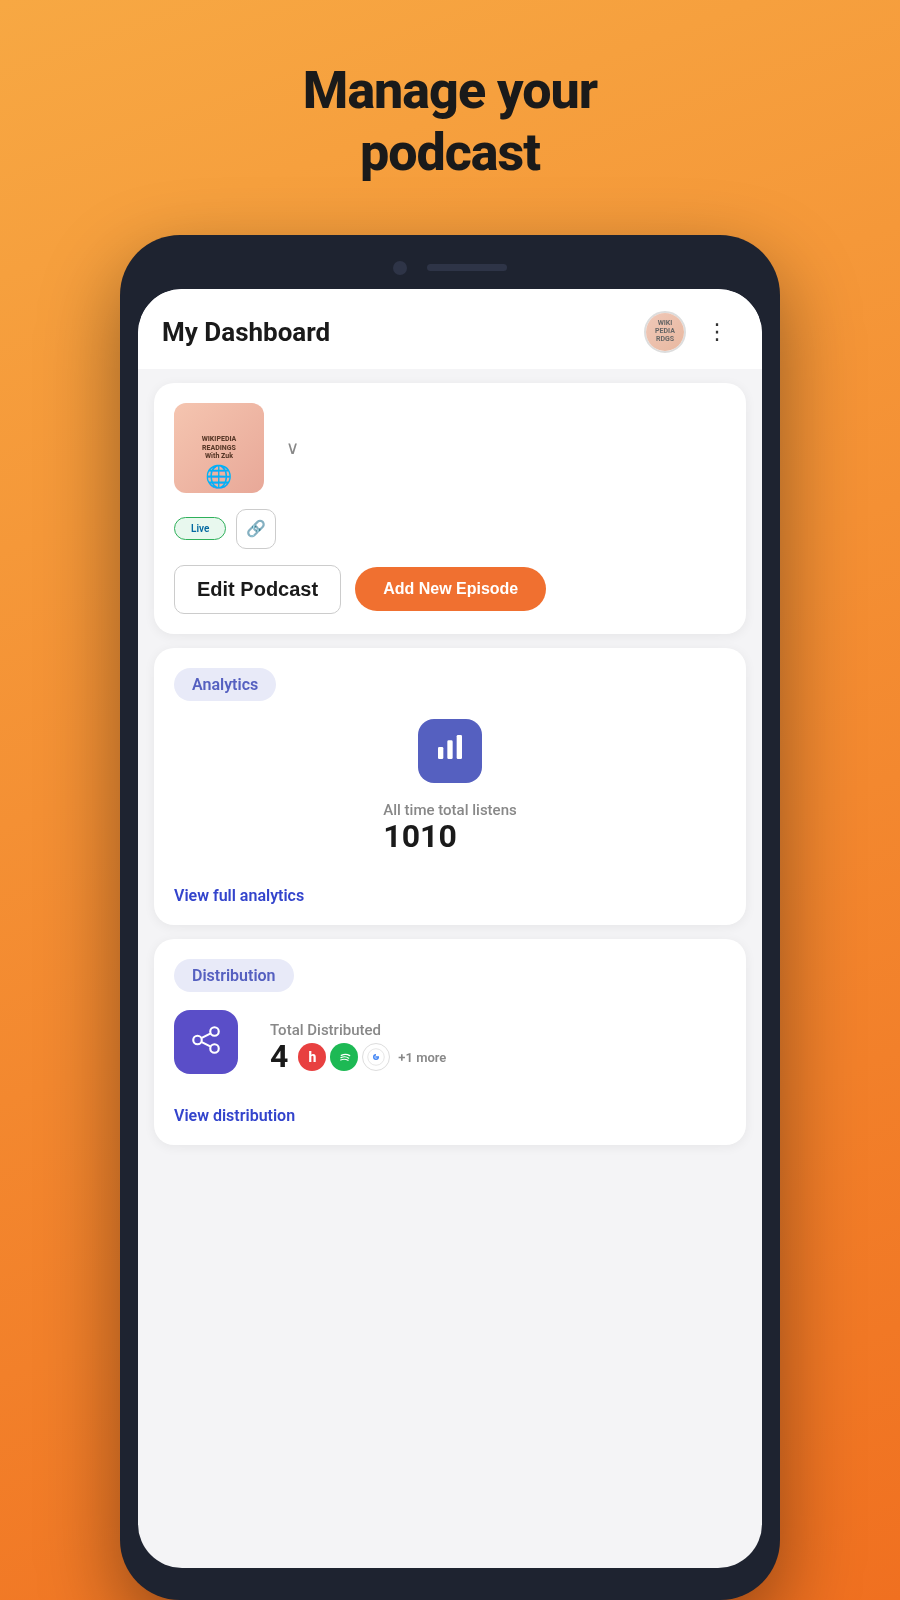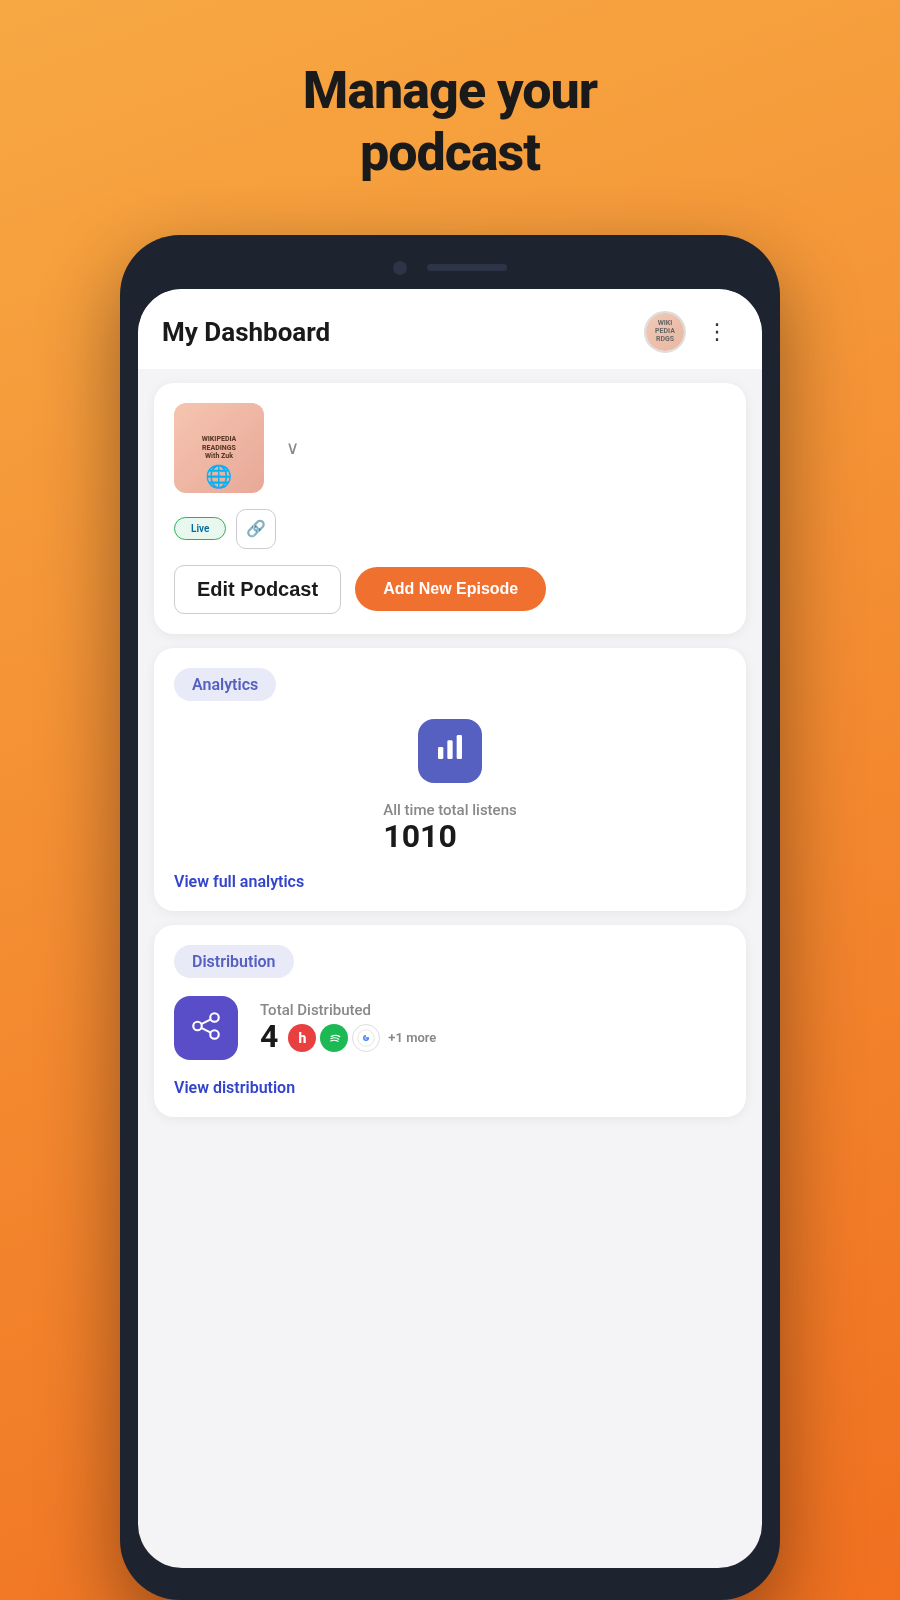--- a/index.html
+++ b/index.html
@@ -313,21 +313,21 @@
 
     .stat-value {
       font-size: 32px;
       font-weight: 700;
       color: #1a1a1a;
       line-height: 1.1;
     }
 
     .view-link {
       display: inline-block;
-      margin-top: 18px;
+      margin-top: 32px;
       font-size: 16px;
       font-weight: 600;
       color: #3344cc;
       text-decoration: none;
       cursor: pointer;
     }
 
     
     .distribution-platforms {
       display: flex;
@@ -367,22 +367,22 @@
 
     .platform-more {
       font-size: 13px;
       color: #888;
       font-weight: 600;
       margin-left: 4px;
     }
 
     .dist-stat-row {
       display: flex;
-      align-items: center;
-      gap: 22px;
+      align-items: flex-end;
+      gap: 32px;
     }
 
     .dist-stat-info {
       display: flex;
       flex-direction: column;
     }
 
     .dist-value-row {
       display: flex;
       align-items: center;

